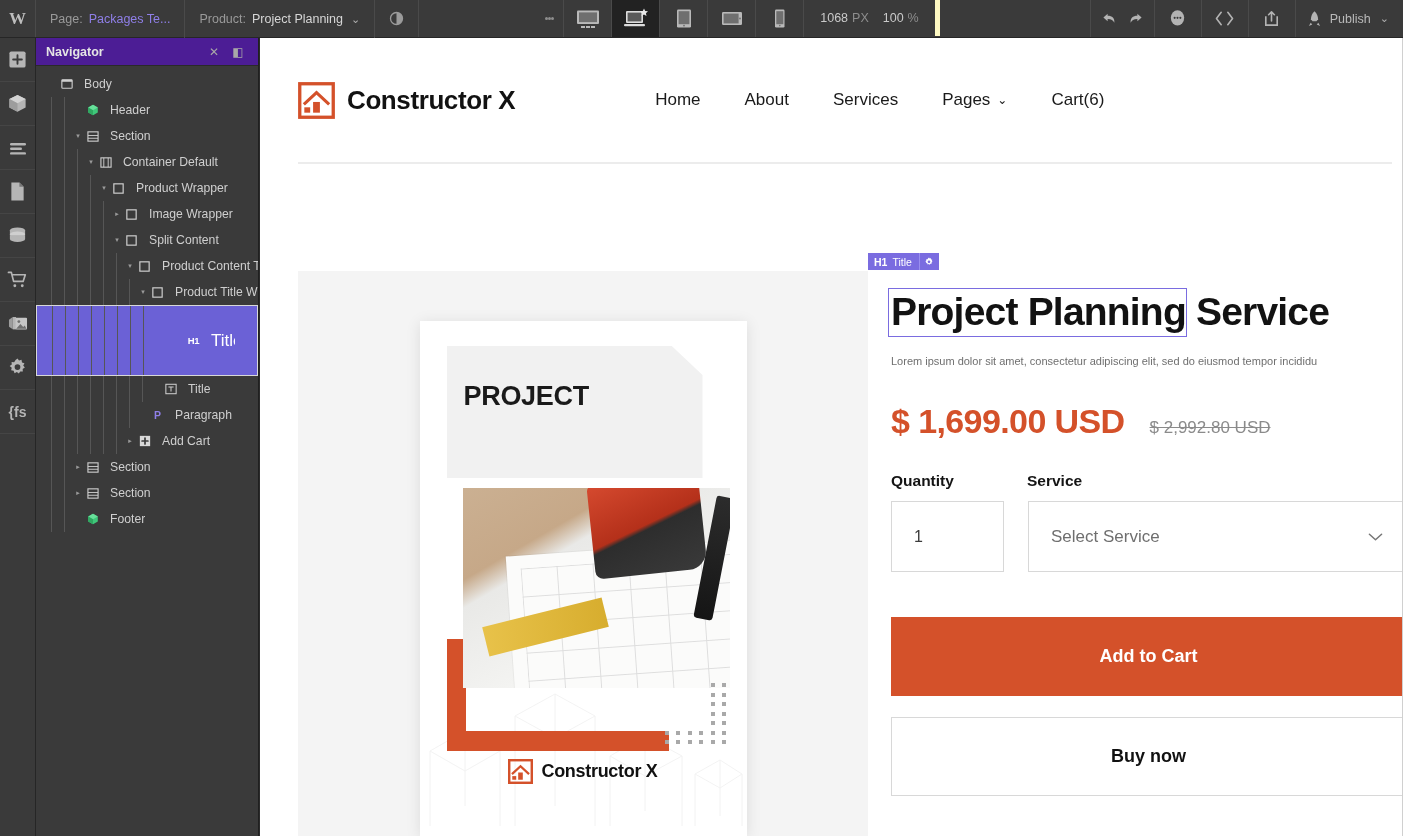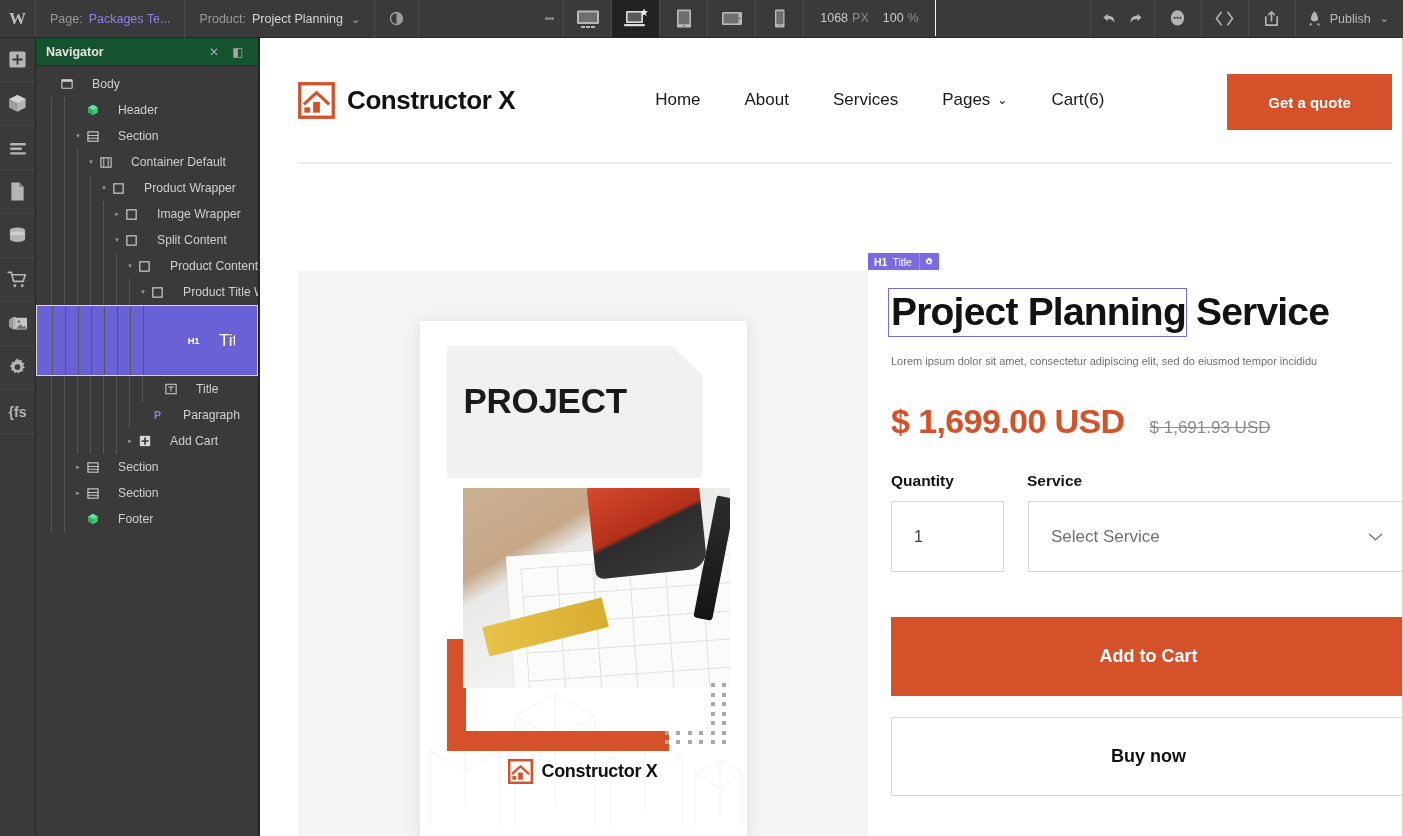--- a/index.html
+++ b/index.html
@@ -42,21 +42,21 @@
   .tb-dots span{display:block;width:3px;height:3px;border-radius:50%;background:#8d8d8d;margin:1.5px 0;}
   .devices{ display:flex; align-items:stretch; }
   .dev{
     width:49px; display:flex; align-items:center; justify-content:center;
     border-right:1px solid #4a4a4a; border-left:1px solid #4a4a4a;
     margin-left:-1px;
   }
   .dev.active{ background:#222; }
   .tb-px{
     display:flex; align-items:center; gap:4px; padding:0 16px;
-    font-size:12.5px; color:#c9c9c9; border-right:1px solid #fef9c3; height:36px;
+    font-size:12.5px; color:#c9c9c9; border-right:5px solid #fef9c3; height:36px;
   }
   .tb-px .u{ color:#8d8d8d; }
   .tb-grow{ flex:1 1 auto; }
   .tb-right{ display:flex; align-items:stretch; }
   .tb-ico{
     width:47px; display:flex; align-items:center; justify-content:center;
     border-left:1px solid #4a4a4a; color:#b3b3b3;
   }
   .tb-undo{ width:64px; display:flex;align-items:center;justify-content:center;gap:9px;color:#b3b3b3; border-left:1px solid #4a4a4a;}
   .tb-publish{
@@ -73,34 +73,34 @@
     height:44px; display:flex; align-items:center; justify-content:center;
     border-bottom:1px solid #454545; color:#b5b5b5;
   }
 
   
   .nav{
     position:absolute; left:36px; top:38px; width:223px; height:798px;
     background:#3a3a3a; border-right:1px solid #202020;
   }
   .nav-head{
-    height:28px; background:#14532d; display:flex; align-items:center;
+    height:28px; background:#4c1d95; display:flex; align-items:center;
     padding:0 8px 0 10px; border-bottom:1px solid #2a2a2a;
   }
   .nav-title{ color:#e4e4e4; font-size:12.5px; font-weight:bold; flex:1; }
   .nav-hico{ width:24px; text-align:center; color:#a8a8a8; font-size:12px; }
   .tree{ padding-top:5px; position:relative; }
   .row{
     position:relative; height:26px; display:flex; align-items:center;
     font-size:12.2px; color:#cfcfcf; white-space:nowrap;
   }
   .row.sel{ background:#6b61d6; color:#fff; }
   .row .tw{ width:12px; text-align:center; color:#9a9a9a; font-size:7px; flex:0 0 12px;}
   .row .ic{ width:17px; display:inline-flex; align-items:center; justify-content:center; flex:0 0 17px; }
-  .row .lbl{ margin-left:17px; overflow:hidden; }
+  .row .lbl{ margin-left:9px; overflow:hidden; }
   .guide{
     position:absolute; top:0; bottom:0; width:1px; background:#565656;
   }
 
   
   .canvas{
     position:absolute; left:260px; top:38px; width:1143px; height:798px;
     background:#ffffff; overflow:hidden;
   }
   .site{ position:absolute; left:38px; top:0; width:1108px; height:798px; background:#fff;}
@@ -127,21 +127,21 @@
   .prod{ position:absolute; left:0; top:233px; right:0; display:flex; }
   .img-wrap{
     position:relative; width:570px; height:565px; background:#f4f4f4;
     display:flex; align-items:flex-start; justify-content:center;
   }
   .card{
     position:relative; margin-top:50px; width:327px; height:515px;
     background:#fff; box-shadow:0 2px 14px rgba(0,0,0,0.10); overflow:hidden;
   }
   .card-title{
-    position:absolute; left:44px; top:58px; font-size:35px; font-weight:bold;
+    position:absolute; left:44px; top:58px; font-size:27px; font-weight:bold;
     color:#1a1a1a; line-height:1.27; letter-spacing:-0.3px;
   }
   .card-shade{
     position:absolute; left:27px; top:25px; width:256px; height:132px;
     background:#f1f1f1; clip-path:polygon(0 0, 88% 0, 100% 22%, 100% 100%, 0 100%);
     z-index:0;
   }
   .photo{
     position:absolute; left:43px; top:167px; width:267px; height:200px;
     background:
@@ -708,21 +708,20 @@
               <span>Services</span>
             </a>
             <a href="#">
               <span>Pages</span>
               <span style="font-size: 12px;">⌄</span>
             </a>
             <a href="#">
               <span>Cart(6)</span>
             </a>
           </div>
-        <div class="btn-quote">Get a quote</div>
         <div class="s-divider"></div>
       </div>
 
       <div class="prod">
 
         <div class="img-wrap">
           <div class="card">
             <div class="card-shade"></div>
             <svg class="blueprint-bg" viewBox="0 0 327 180" preserveAspectRatio="none">
               <g fill="none" stroke="#e4e4e4" stroke-width="1">
@@ -798,21 +797,21 @@
           </div>
 
           <div class="p-title">
             <span class="selbox">Project Planning</span><span> Service</span>
           </div>
 
           <div class="p-desc">Lorem ipsum dolor sit amet, consectetur adipiscing elit, sed do eiusmod tempor incididu</div>
 
           <div class="price-row">
             <span class="price">$ 1,699.00 USD</span>
-            <span class="price-old">$ 1,691.93 USD</span>
+            <span class="price-old">$ 2,992.80 USD</span>
           </div>
 
           <div class="field-labels">
             <span class="fl q">Quantity</span>
             <span class="fl">Service</span>
           </div>
 
           <div class="inputs">
             <div class="qty">1</div>
             <div class="sel">

